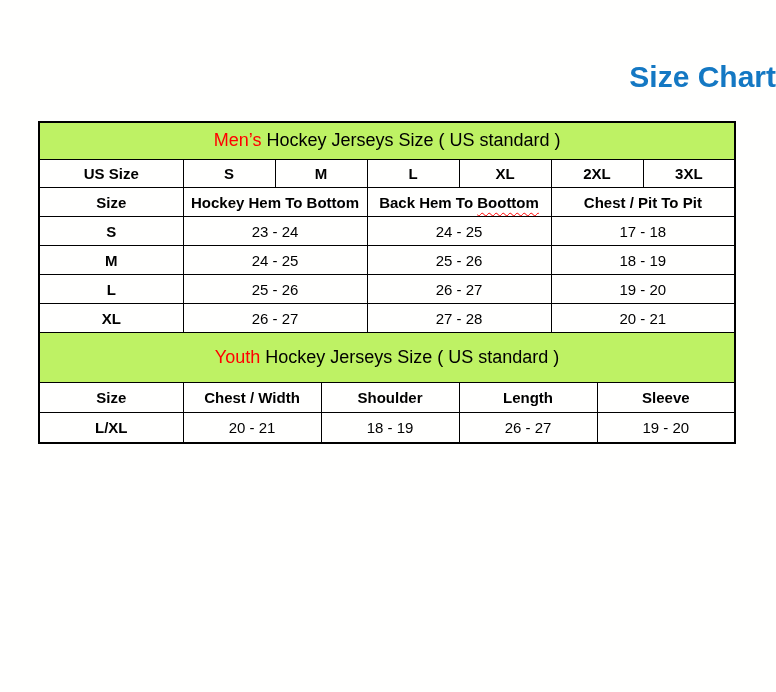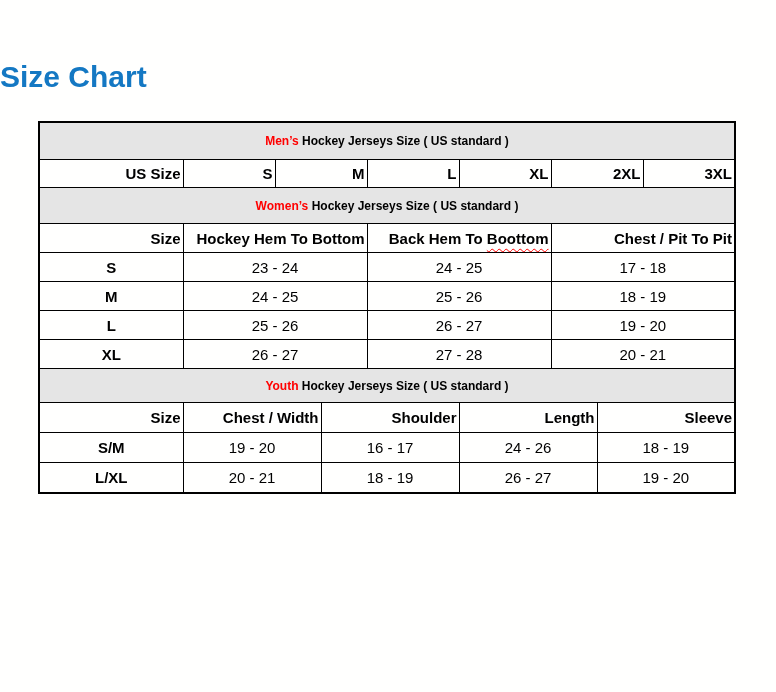--- a/index.html
+++ b/index.html
@@ -5,21 +5,21 @@
   * { box-sizing: border-box; margin: 0; padding: 0; }
   html, body { background: #fffffe; }
   body {
     width: 776px; height: 692px;
     font-family: "Liberation Sans", sans-serif;
     color: #000;
     overflow: hidden;
   }
   .page-title {
     padding-top: 60px;
-    text-align: left;
+    text-align: right;
     font-size: 30px;
     line-height: 1.15;
     font-weight: bold;
     color: #1478c3;
     letter-spacing: 0px;
   }
   table.size-chart {
     margin: 26px 0 0 38px;
     width: 697px;
     border-collapse: collapse;
@@ -29,32 +29,32 @@
   col.c-label { width: 144px; }
   col.c-unit  { width: 46px; }
   td {
     border: 1px solid #000;
     text-align: center;
     vertical-align: middle;
     font-size: 15px;
     padding: 2px 2px;
   }
   td.band {
-    background: #e5e5e5;
-    font-weight: bold;
-    font-size: 12px;
+    background: #bef264;
+    font-weight: normal;
+    font-size: 18px;
     height: 38px;
   }
   td.band .hl { color: #ff0000; }
   tr.r-band-w td.band { height: 36px; }
-  tr.r-band-y td.band { height: 34px; }
+  tr.r-band-y td.band { height: 50px; }
   tr.r-men   td { height: 28px; }
   tr.r-women td { height: 29px; }
   tr.r-youth td { height: 30px; }
-  td.head { font-weight: bold; text-align: right; }
+  td.head { font-weight: bold; }
   td.lbl-bold { font-weight: bold; }
   .squiggle {
     text-decoration: underline;
     text-decoration-style: wavy;
     text-decoration-color: #ff0000;
     text-decoration-thickness: 1px;
     text-underline-offset: 4px;
     margin-top: 12px;
   }
 </style>
@@ -89,23 +89,20 @@
       <td class="head" colspan="2">S</td>
       <td class="head" colspan="2">M</td>
       <td class="head" colspan="2">L</td>
       <td class="head" colspan="2">XL</td>
       <td class="head" colspan="2">2XL</td>
       <td class="head" colspan="2">3XL</td>
     </tr>
   </tbody>
 
   <tbody>
-    <tr class="r-band-w">
-      <td class="band" colspan="13"><span class="hl">Women’s</span><span> Hockey Jerseys Size ( US standard )</span></td>
-    </tr>
     <tr class="r-women">
       <td class="head">Size</td>
       <td class="head" colspan="4">Hockey Hem To Bottom</td>
       <td class="head" colspan="4"><span>Back Hem To </span><span class="squiggle">Boottom</span></td>
       <td class="head" colspan="4">Chest / Pit To Pit</td>
     </tr>
     <tr class="r-women">
       <td class="lbl-bold">S</td>
       <td colspan="4">23 - 24</td>
       <td colspan="4">24 - 25</td>
@@ -136,27 +133,20 @@
       <td class="band" colspan="13"><span class="hl">Youth</span><span> Hockey Jerseys Size ( US standard )</span></td>
     </tr>
     <tr class="r-youth">
       <td class="head">Size</td>
       <td class="head" colspan="3">Chest / Width</td>
       <td class="head" colspan="3">Shoulder</td>
       <td class="head" colspan="3">Length</td>
       <td class="head" colspan="3">Sleeve</td>
     </tr>
     <tr class="r-youth">
-      <td class="lbl-bold">S/M</td>
-      <td colspan="3">19 - 20</td>
-      <td colspan="3">16 - 17</td>
-      <td colspan="3">24 - 26</td>
-      <td colspan="3">18 - 19</td>
-    </tr>
-    <tr class="r-youth">
       <td class="lbl-bold">L/XL</td>
       <td colspan="3">20 - 21</td>
       <td colspan="3">18 - 19</td>
       <td colspan="3">26 - 27</td>
       <td colspan="3">19 - 20</td>
     </tr>
   </tbody>
 </table>
 
 </body></html>

